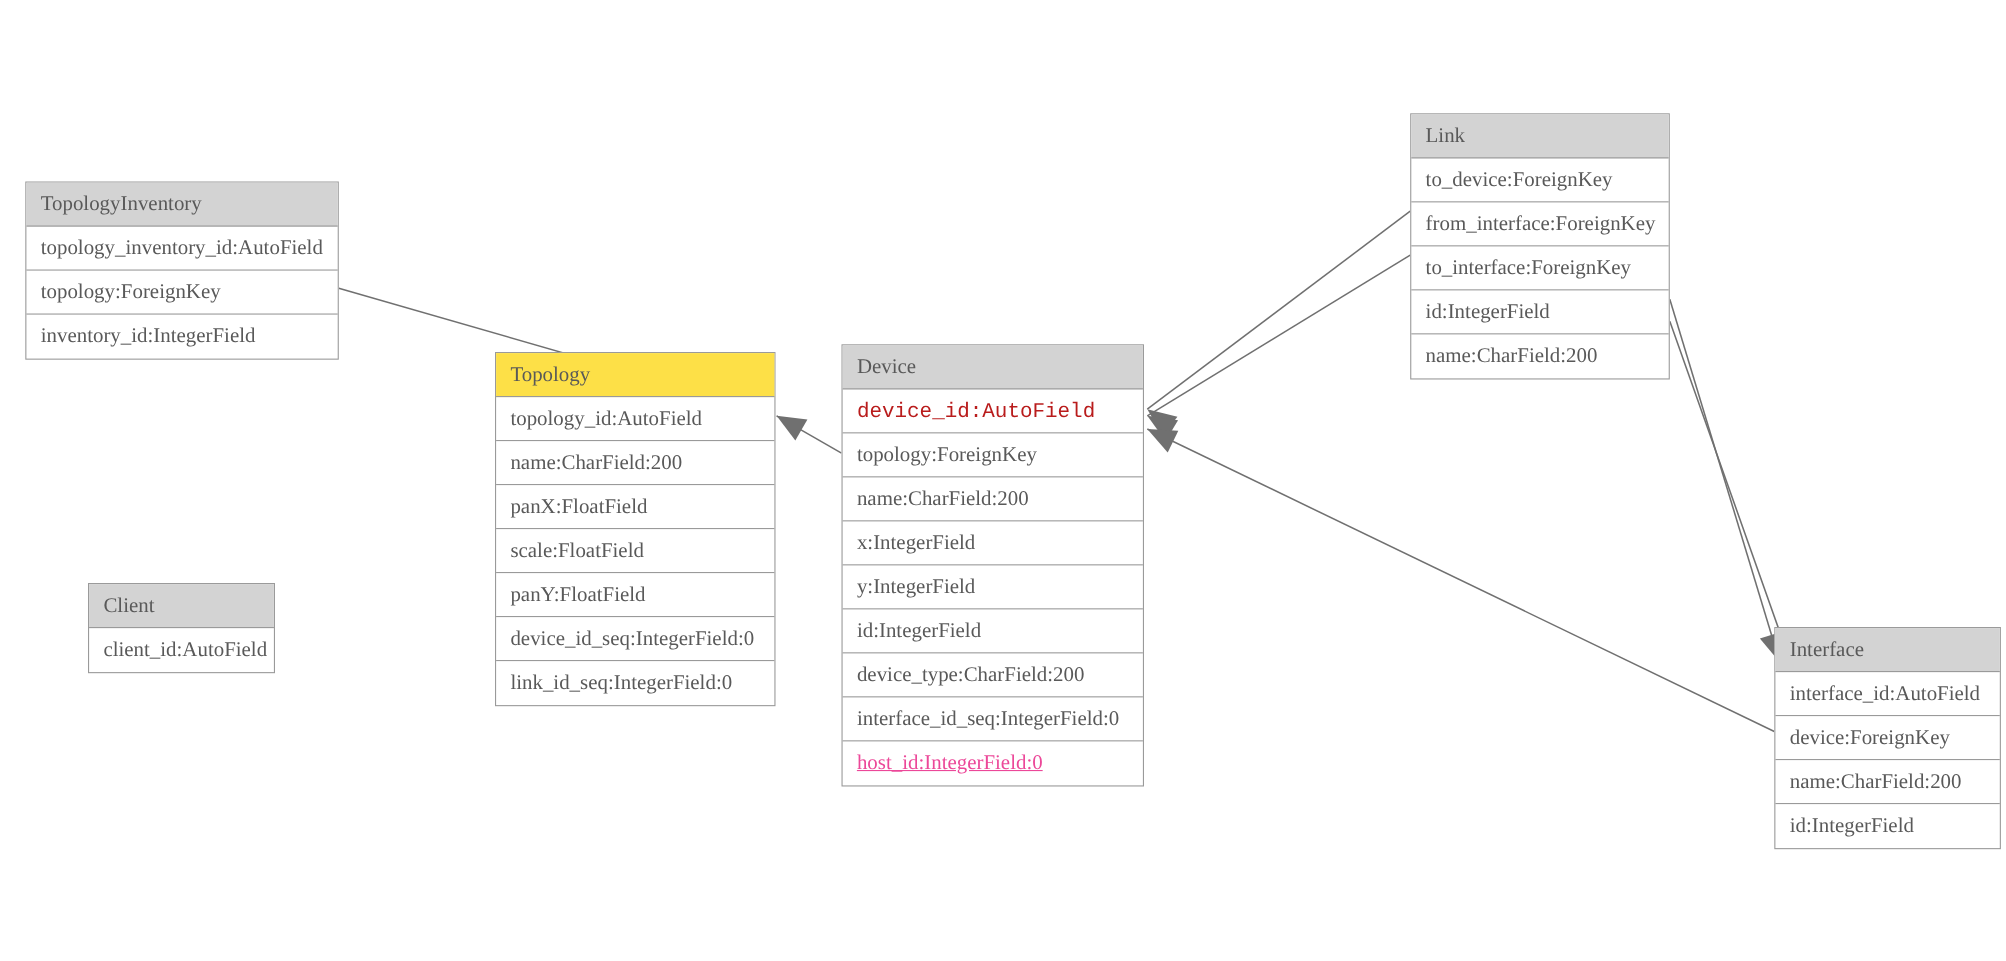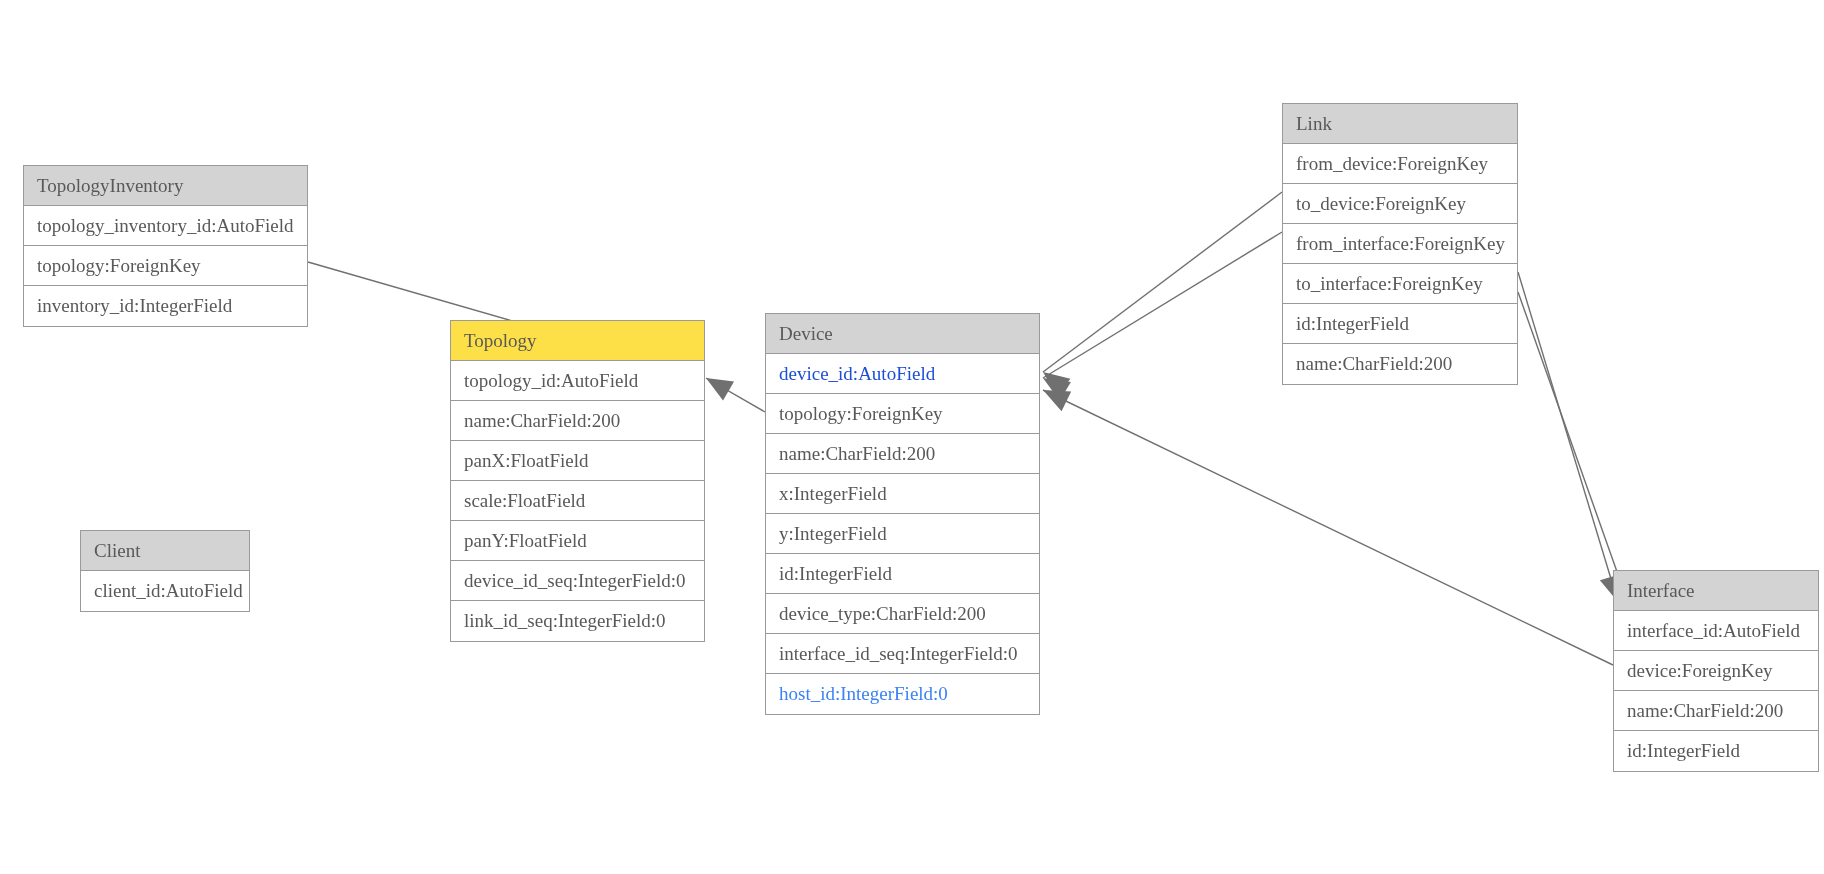--- a/index.html
+++ b/index.html
@@ -114,41 +114,40 @@
           <div class="entity-row" style="border-bottom-color: rgb(154, 154, 154); color: rgb(89, 89, 89);">panX:FloatField</div>
           <div class="entity-row" style="border-bottom-color: rgb(154, 154, 154); color: rgb(89, 89, 89);">scale:FloatField</div>
           <div class="entity-row" style="border-bottom-color: rgb(154, 154, 154); color: rgb(89, 89, 89);">panY:FloatField</div>
           <div class="entity-row" style="border-bottom-color: rgb(154, 154, 154); color: rgb(89, 89, 89);">device_id_seq:IntegerField:0</div>
           <div class="entity-row" style="border-bottom-color: rgb(154, 154, 154); color: rgb(89, 89, 89);">link_id_seq:IntegerField:0</div>
         </div>
       </div>
       <div class="entity" style="left: 765px; top: 313px; width: 275px; border-color: rgb(154, 154, 154); background: rgb(255, 255, 255);">
         <div class="entity-header" style="background: rgb(211, 211, 211); border-bottom-color: rgb(154, 154, 154); color: rgb(89, 89, 89);">Device</div>
         <div class="entity-rows">
-          <div class="entity-row" style="border-bottom-color: rgb(154, 154, 154); color: #1d4ed8;">device_id:AutoField</div>
+          <div class="entity-row" style="border-bottom-color: rgb(154, 154, 154); color: #b91c1c; font-family: Liberation Mono, monospace;">device_id:AutoField</div>
           <div class="entity-row" style="border-bottom-color: rgb(154, 154, 154); color: rgb(89, 89, 89);">topology:ForeignKey</div>
           <div class="entity-row" style="border-bottom-color: rgb(154, 154, 154); color: rgb(89, 89, 89);">name:CharField:200</div>
           <div class="entity-row" style="border-bottom-color: rgb(154, 154, 154); color: rgb(89, 89, 89);">x:IntegerField</div>
           <div class="entity-row" style="border-bottom-color: rgb(154, 154, 154); color: rgb(89, 89, 89);">y:IntegerField</div>
           <div class="entity-row" style="border-bottom-color: rgb(154, 154, 154); color: rgb(89, 89, 89);">id:IntegerField</div>
           <div class="entity-row" style="border-bottom-color: rgb(154, 154, 154); color: rgb(89, 89, 89);">device_type:CharField:200</div>
           <div class="entity-row" style="border-bottom-color: rgb(154, 154, 154); color: rgb(89, 89, 89);">interface_id_seq:IntegerField:0</div>
-          <div class="entity-row" style="border-bottom-color: rgb(154, 154, 154); color: #3b82f6;">host_id:IntegerField:0</div>
+          <div class="entity-row" style="border-bottom-color: rgb(154, 154, 154); color: #ec4899; text-decoration: underline;">host_id:IntegerField:0</div>
         </div>
       </div>
       <div class="entity" style="left: 80px; top: 530px; width: 170px; border-color: rgb(154, 154, 154); background: rgb(255, 255, 255);">
         <div class="entity-header" style="background: rgb(211, 211, 211); border-bottom-color: rgb(154, 154, 154); color: rgb(89, 89, 89);">Client</div>
         <div class="entity-rows">
           <div class="entity-row" style="border-bottom-color: rgb(154, 154, 154); color: rgb(89, 89, 89);">client_id:AutoField</div>
         </div>
       </div>
       <div class="entity" style="left: 1282px; top: 103px; width: 236px; border-color: rgb(154, 154, 154); background: rgb(255, 255, 255);">
         <div class="entity-header" style="background: rgb(211, 211, 211); border-bottom-color: rgb(154, 154, 154); color: rgb(89, 89, 89);">Link</div>
         <div class="entity-rows">
-          <div class="entity-row" style="border-bottom-color: rgb(154, 154, 154); color: rgb(89, 89, 89);">from_device:ForeignKey</div>
           <div class="entity-row" style="border-bottom-color: rgb(154, 154, 154); color: rgb(89, 89, 89);">to_device:ForeignKey</div>
           <div class="entity-row" style="border-bottom-color: rgb(154, 154, 154); color: rgb(89, 89, 89);">from_interface:ForeignKey</div>
           <div class="entity-row" style="border-bottom-color: rgb(154, 154, 154); color: rgb(89, 89, 89);">to_interface:ForeignKey</div>
           <div class="entity-row" style="border-bottom-color: rgb(154, 154, 154); color: rgb(89, 89, 89);">id:IntegerField</div>
           <div class="entity-row" style="border-bottom-color: rgb(154, 154, 154); color: rgb(89, 89, 89);">name:CharField:200</div>
         </div>
       </div>
       <div class="entity" style="left: 1613px; top: 570px; width: 206px; border-color: rgb(154, 154, 154); background: rgb(255, 255, 255);">
         <div class="entity-header" style="background: rgb(211, 211, 211); border-bottom-color: rgb(154, 154, 154); color: rgb(89, 89, 89);">Interface</div>
         <div class="entity-rows">

